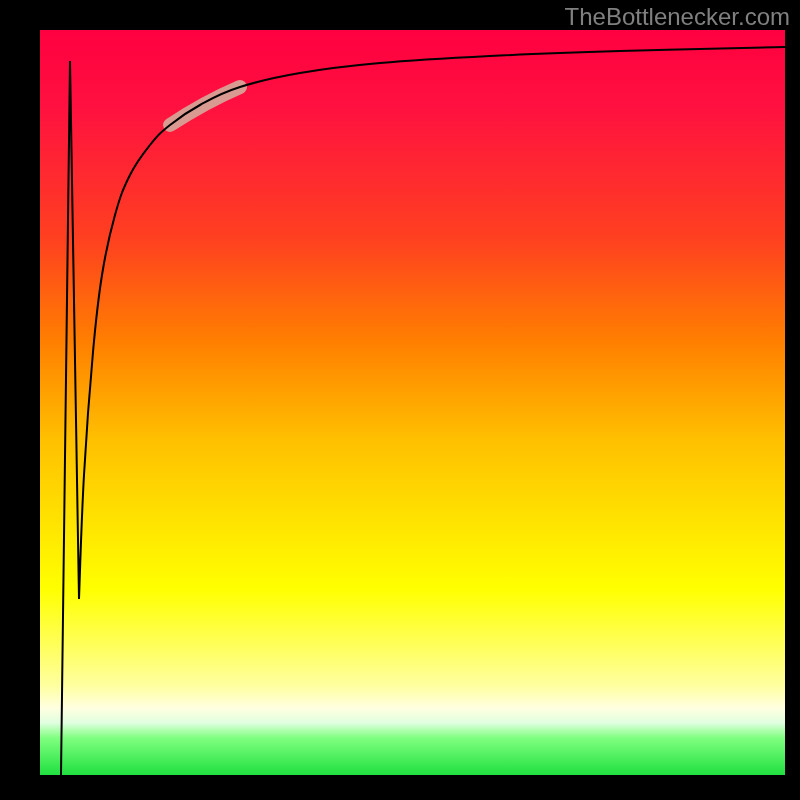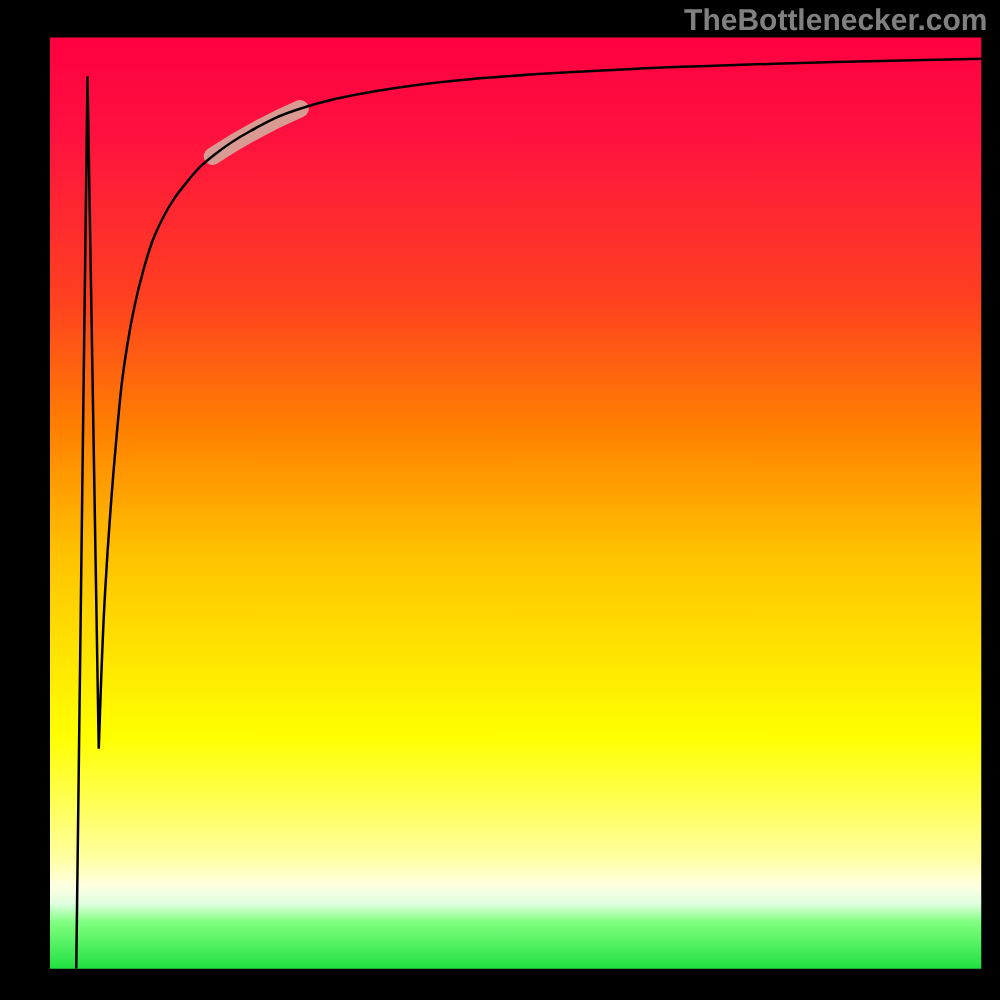--- a/index.html
+++ b/index.html
@@ -46,21 +46,21 @@
     height: 745px;
     overflow: visible;
   }
   .credit {
     position: absolute;
     top: 3px;
     right: 10px;
     font-family: Arial, Helvetica, sans-serif;
     font-size: 24px;
     color: #808080;
-    font-weight: 700;
+    font-weight: 400;
   }
 </style>
 </head>
 <body>
 
 <div class="stage">
   <div class="credit">TheBottlenecker.com</div>
 
   <div class="plot-area">
     <svg id="plot-svg" viewBox="0 0 745 745">

